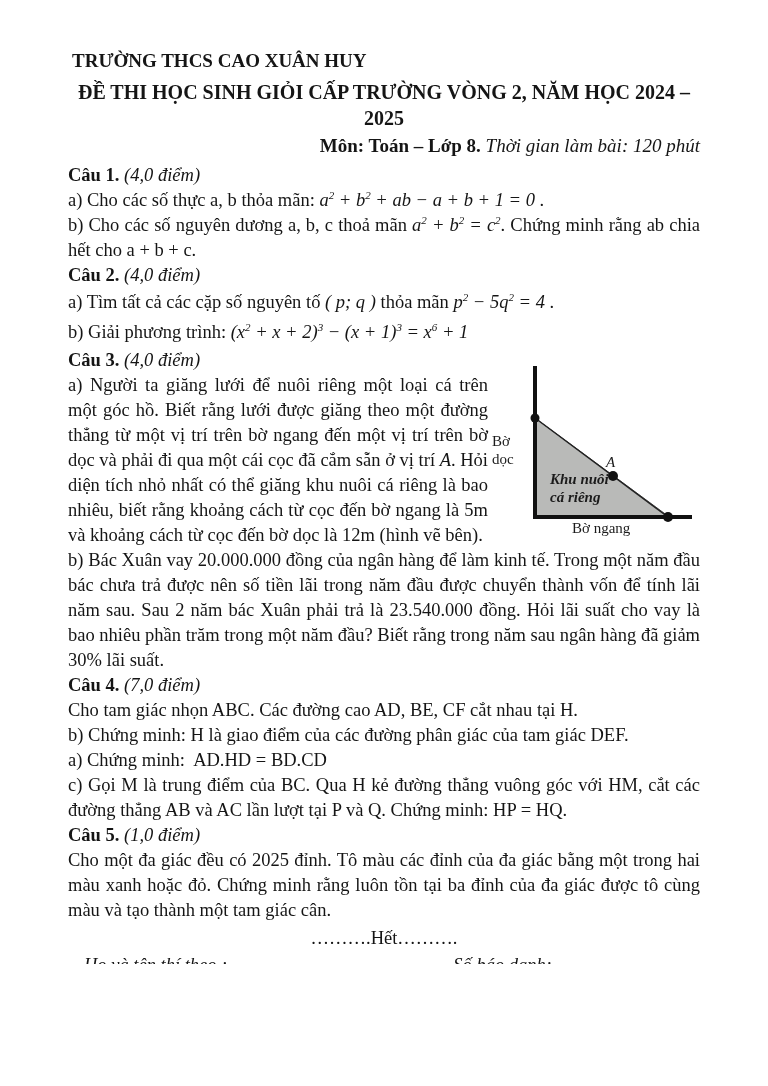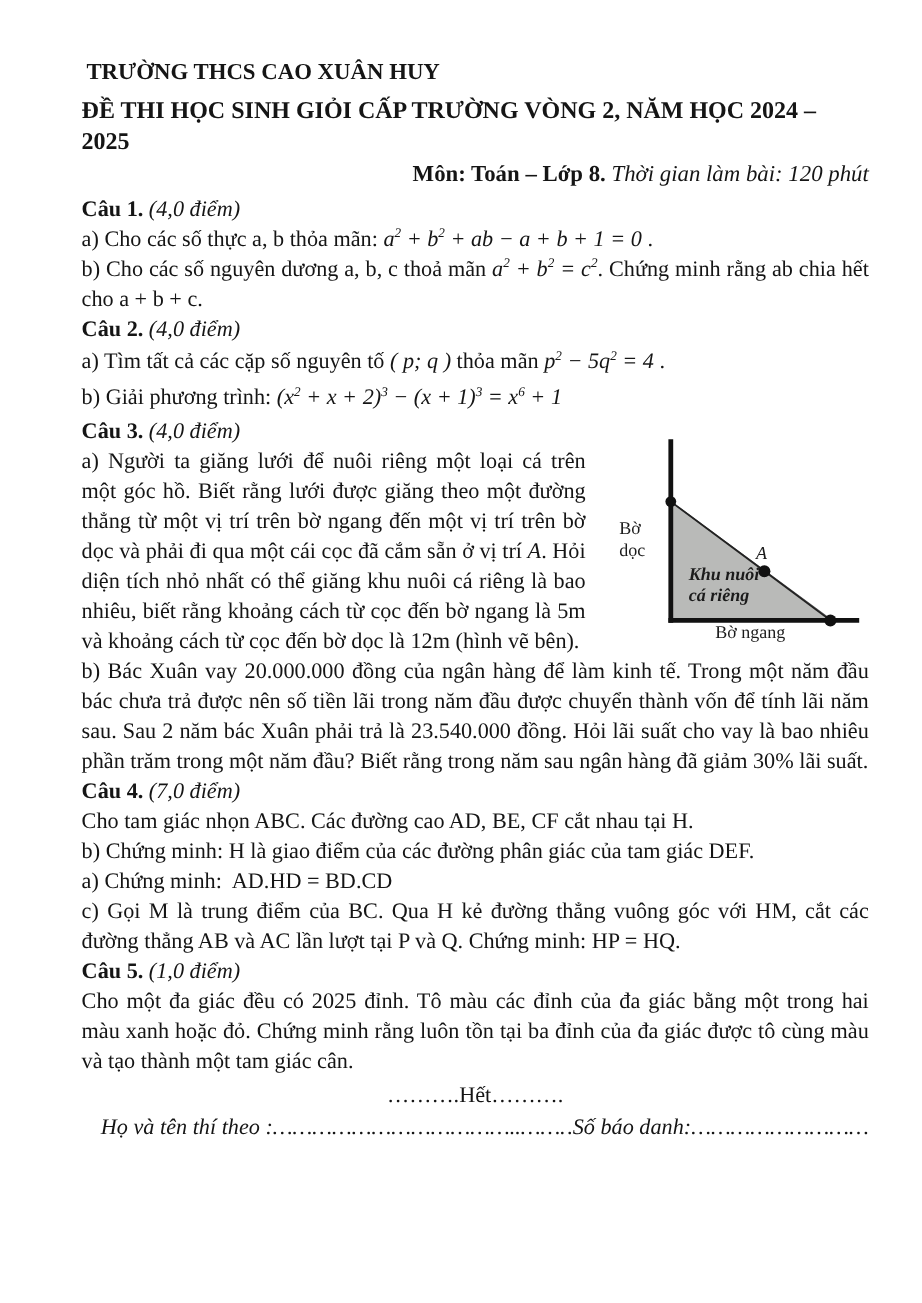--- a/index.html
+++ b/index.html
@@ -3,33 +3,33 @@
 <meta charset="utf-8">
 <style>
   html,body { margin:0; padding:0; background:#ffffff; }
   .page {
     position:relative;
     width:768px; height:964px;
     background:#ffffff;
     color:#151515;
     font-family:"Liberation Serif","DejaVu Serif",serif;
     font-size:18.5px;
-    padding:48px 44px 0 68px;
+    padding:48px 68px 0 68px;
     box-sizing:border-box;
     overflow:hidden;
   }
   .b { font-weight:bold; }
   .i { font-style:italic; }
   .line { line-height:25px; }
   .para { margin:0; line-height:25px; text-align:justify; }
   .tall { line-height:29px; }
   .taller { line-height:31px; }
   .indent { padding-left:22px; }
   .hdr-school { font-weight:bold; font-size:19px; line-height:25px; margin-left:4px; margin-bottom:6px; }
-  .hdr-title { font-weight:bold; font-size:20px; line-height:26px; text-align:left; margin-bottom:2px; }
+  .hdr-title { font-weight:bold; font-size:20px; line-height:26px; text-align:center; margin-bottom:2px; }
   .hdr-sub { font-size:19px; line-height:25px; text-align:right; margin-bottom:5px; }
   .math { font-style:italic; }
   .math.up { font-style:normal; }
   sup { font-size:11px; line-height:0; vertical-align:super; }
   
   .q3body { position:relative; }
   .q3a { width:420px; }
   .figure { position:absolute; top:-15px; right:-12px; width:224px; height:184px; }
   .figure svg { position:absolute; left:0; top:0; }
   .fig-label { position:absolute; font-size:15px; line-height:18px; color:#1b1b1b; }

